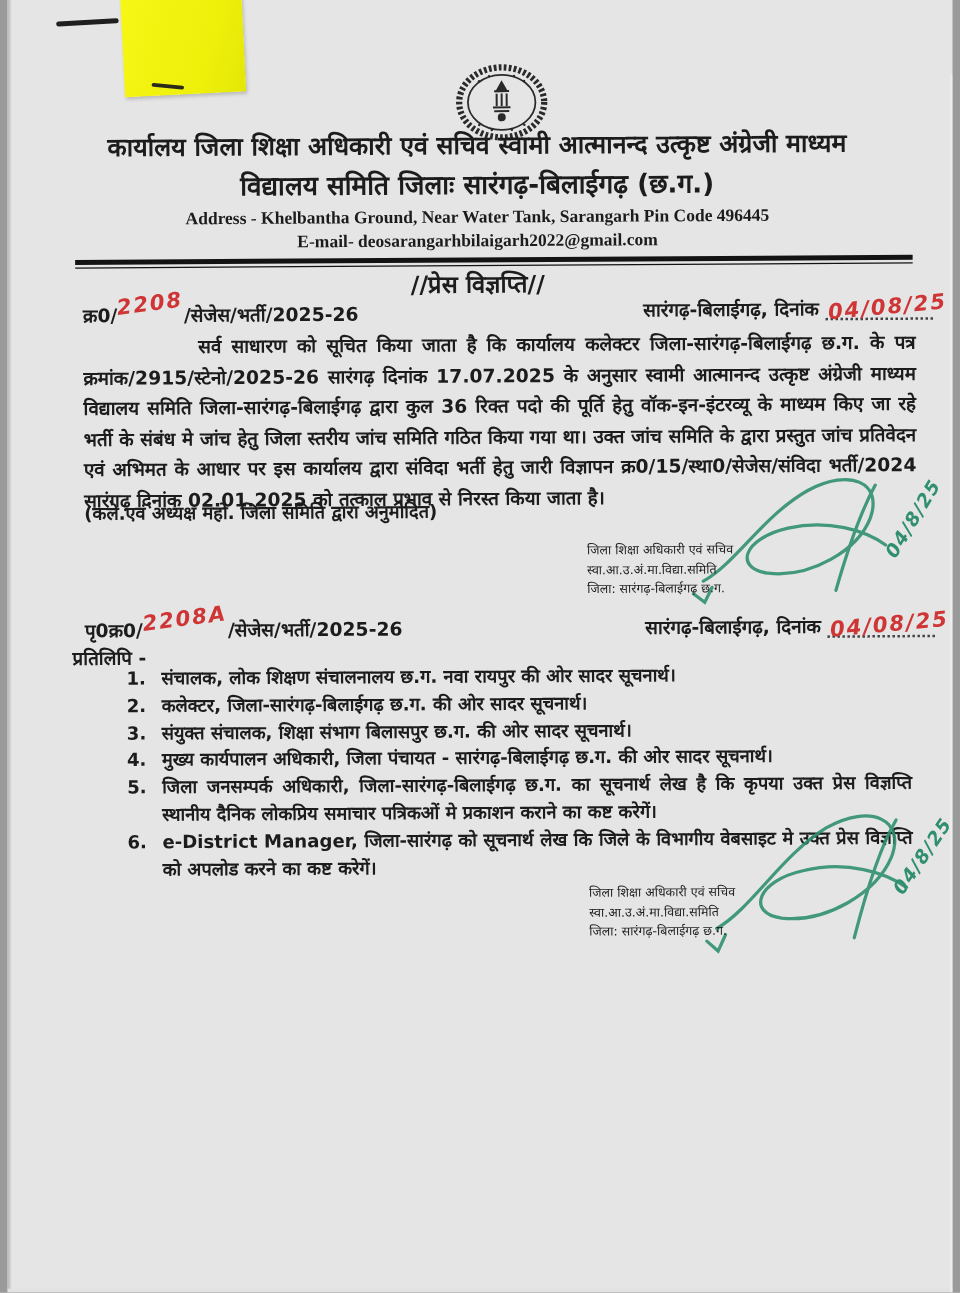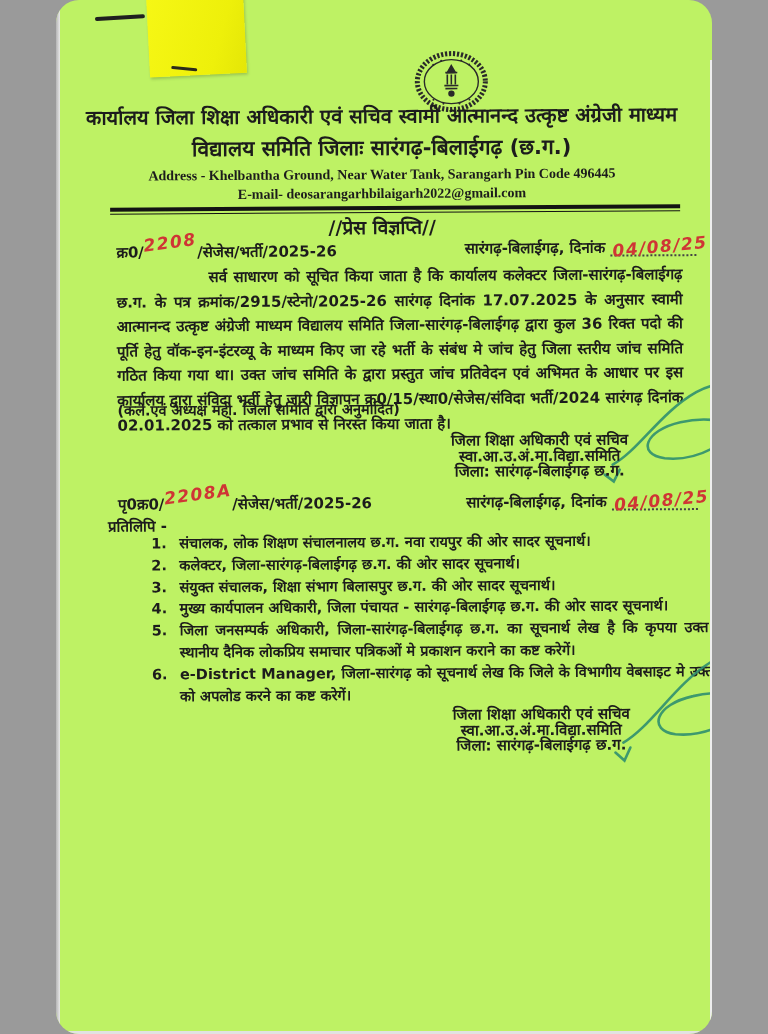--- a/index.html
+++ b/index.html
@@ -1,19 +1,19 @@
 <!DOCTYPE html>
 <html><head>
 <meta charset="utf-8">
 <style>
   html,body{margin:0;padding:0;background:#9a9a9a;}
   .page{
-    position:relative;width:656px;height:1034px;margin:0 auto;
-    background:#bef264;overflow:hidden;
-    font-family:"DejaVu Sans",sans-serif;color:#1c1c1c;border-radius:23px;
+    position:relative;width:756px;height:1034px;margin:0 auto;
+    background:#e5e5e5;overflow:hidden;
+    font-family:"DejaVu Sans",sans-serif;color:#1c1c1c;
   }
   .content{position:absolute;inset:0;transform:rotate(-0.35deg);}
   .abs{position:absolute;}
 
   
   .edge-left{left:0;top:0;bottom:0;width:4px;background:linear-gradient(to right,#b5b5b5,#e9e9e9);}
   .edge-bottom{left:0;right:0;bottom:0;height:3px;background:#e2e2e2;}
   .edge-right{right:0;top:60px;bottom:0;width:2px;background:#ededed;}
 
   .sticky{left:95px;top:-6px;width:97px;height:80px;
@@ -41,21 +41,21 @@
     font-family:"DejaVu Sans",sans-serif;}
   .raised-num{display:inline-block;transform:translateY(-9px) rotate(-7deg);font-size:17px;}
   .date-slot{display:inline-block;min-width:86px;border-bottom:2px dotted #444;text-align:center;position:relative;height:18px;vertical-align:bottom;}
   .date-slot .hw-red{position:absolute;left:2px;bottom:-2px;font-size:17px;transform:rotate(-5deg);white-space:nowrap;}
 
   .body-par{left:62px;right:28px;top:264px;font-size:15px;line-height:24.6px;
     text-align:justify;text-indent:92px;font-weight:bold;}
 
   .approval{left:62px;top:398px;font-size:14.5px;font-weight:bold;}
 
-  .sigblock{width:240px;text-align:center;font-size:15px;line-height:15.5px;font-weight:bold;}
+  .sigblock{width:240px;font-size:10px;line-height:15.5px;font-weight:normal;}
   .sig1{right:52px;top:434px;}
   .sig2{right:52px;top:708px;}
   .sig-svg1{left:545px;top:380px;pointer-events:none;}
   .sig-svg2{left:552px;top:648px;pointer-events:none;}
   .hw-green{color:#2f8f6f;font-style:italic;font-weight:bold;font-size:15px;letter-spacing:1px;white-space:nowrap;}
   .gdate1{left:690px;top:408px;transform:rotate(-58deg);}
   .gdate2{left:696px;top:678px;transform:rotate(-55deg);}
 
   .copyref-left{left:62px;top:492px;font-size:15px;font-weight:bold;white-space:nowrap;}
   .copyref-right{right:14px;top:492px;font-size:15px;font-weight:bold;white-space:nowrap;text-align:right;}

